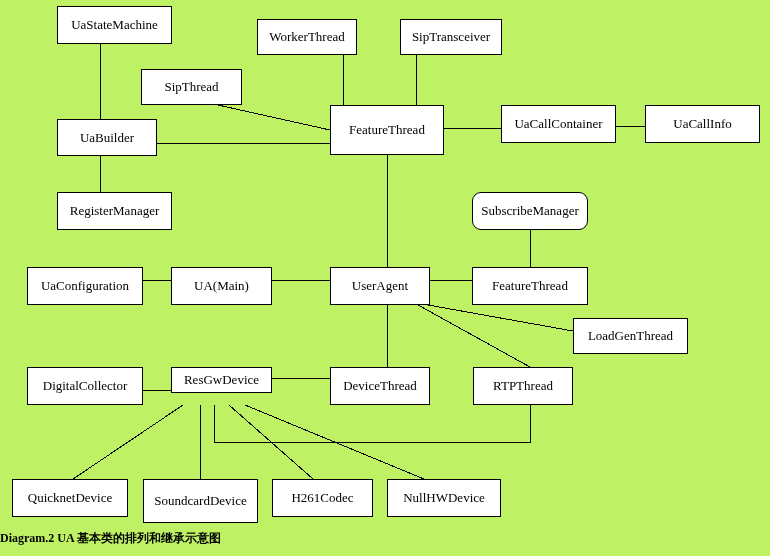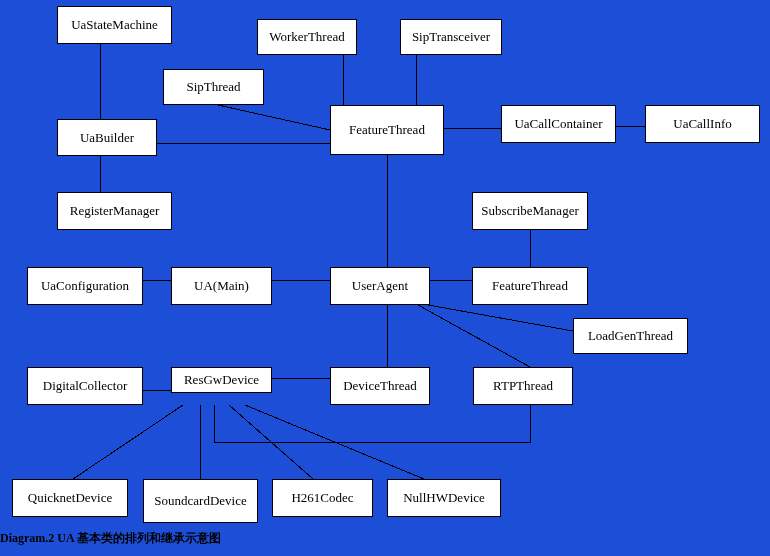--- a/index.html
+++ b/index.html
@@ -4,21 +4,21 @@
 <style>
   html, body {
     margin: 0;
     padding: 0;
     background: #ffffff;
   }
   #canvas {
     position: relative;
     width: 770px;
     height: 556px;
-    background: #1d4ed8;
+    background: #bef264;
     font-family: "Liberation Serif", "DejaVu Serif", serif;
     overflow: hidden;
   }
   #edges {
     position: absolute;
     left: 0;
     top: 0;
     width: 770px;
     height: 556px;
   }
@@ -78,27 +78,27 @@
     <polyline points="214,405 214,442 530,442 530,405"></polyline>
     <line x1="183" y1="405" x2="73" y2="479"></line>
     <line x1="200" y1="405" x2="200" y2="479"></line>
     <line x1="229" y1="405" x2="313" y2="479"></line>
     <line x1="245" y1="405" x2="424" y2="479"></line>
   </svg>
 
   <div class="node" style="left:57px;  top:6px;   width:115px; height:38px;">UaStateMachine</div>
   <div class="node" style="left:257px; top:19px;  width:100px; height:36px;">WorkerThread</div>
   <div class="node" style="left:400px; top:19px;  width:102px; height:36px;">SipTransceiver</div>
-  <div class="node" style="left:163px; top:69px;  width:101px; height:36px;">SipThread</div>
+  <div class="node" style="left:141px; top:69px;  width:101px; height:36px;">SipThread</div>
   <div class="node" style="left:330px; top:105px; width:114px; height:50px;">FeatureThread</div>
   <div class="node" style="left:501px; top:105px; width:115px; height:38px;">UaCallContainer</div>
   <div class="node" style="left:645px; top:105px; width:115px; height:38px;">UaCallInfo</div>
   <div class="node" style="left:57px;  top:119px; width:100px; height:37px;">UaBuilder</div>
   <div class="node" style="left:57px;  top:192px; width:115px; height:38px;">RegisterManager</div>
-  <div class="node" style="left:472px; top:192px; width:116px; height:38px;">SubscribeManager</div>
+  <div class="node" style="left:472px; top:192px; width:116px; height:38px;border-radius:9px;">SubscribeManager</div>
   <div class="node" style="left:27px;  top:267px; width:116px; height:38px;">UaConfiguration</div>
   <div class="node" style="left:171px; top:267px; width:101px; height:38px;">UA(Main)</div>
   <div class="node" style="left:330px; top:267px; width:100px; height:38px;">UserAgent</div>
   <div class="node" style="left:472px; top:267px; width:116px; height:38px;">FeatureThread</div>
   <div class="node" style="left:573px; top:318px; width:115px; height:36px;">LoadGenThread</div>
   <div class="node" style="left:27px;  top:367px; width:116px; height:38px;">DigitalCollector</div>
   <div class="node" style="left:171px; top:367px; width:101px; height:26px;">ResGwDevice</div>
   <div class="node" style="left:330px; top:367px; width:100px; height:38px;text-align:center;">DeviceThread</div>
   <div class="node" style="left:473px; top:367px; width:100px; height:38px;">RTPThread</div>
   <div class="node" style="left:12px;  top:479px; width:116px; height:38px;">QuicknetDevice</div>

